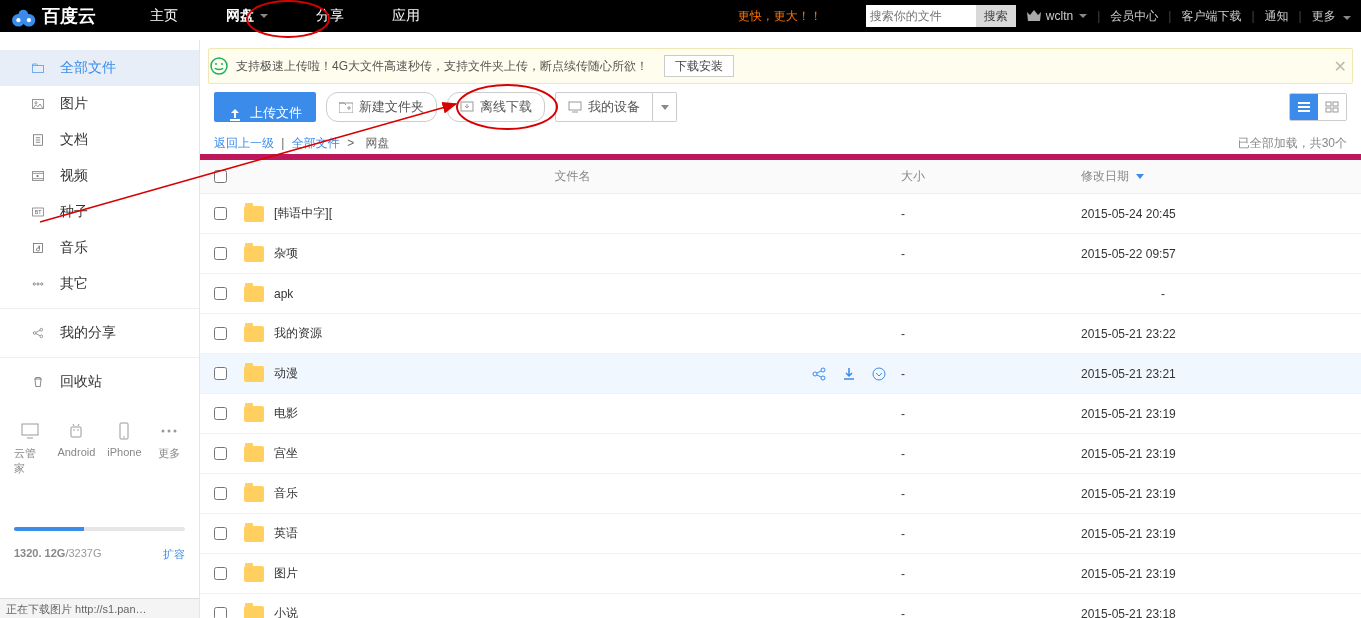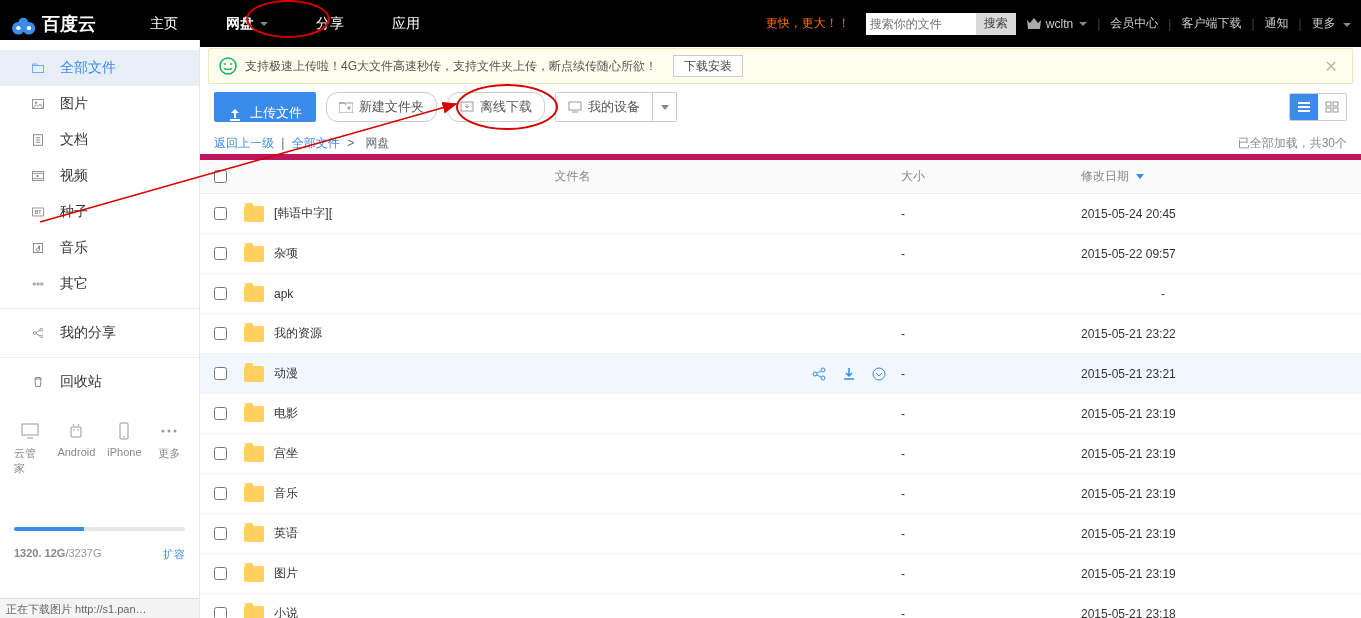--- a/index.html
+++ b/index.html
@@ -1,31 +1,31 @@
 <!DOCTYPE html>
 <html><head>
 <meta charset="utf-8">
 <style>
   * { box-sizing: border-box; margin: 0; padding: 0; }
   body { font-family: "Microsoft YaHei", Arial, sans-serif; font-size: 12px; color: #333; background: #fff; width: 1361px; height: 618px; overflow: hidden; position: relative; }
   a { text-decoration: none; color: inherit; }
   
-  .topbar { height: 47px; background: #000; color: #fff; display: flex; align-items: center; padding: 0 10px; font-size: 14px; }
+  .topbar { height: 32px; background: #000; color: #fff; display: flex; align-items: center; padding: 0 10px; font-size: 14px; }
   .logo { display: flex; align-items: center; margin-right: 30px; }
   .logo-svg { width: 28px; height: 24px; flex-shrink: 0; }
   .logo-text { font-size: 18px; font-weight: bold; margin-left: 4px; }
   .topnav { display: flex; height: 100%; }
   .topnav-item { height: 100%; display: flex; align-items: center; padding: 0 24px; cursor: pointer; font-size: 14px; position: relative; }
   .topnav-item.active { font-weight: bold; }
   .topnav-caret { width: 0; height: 0; border-left: 4px solid transparent; border-right: 4px solid transparent; border-top: 4px solid #888; margin-left: 6px; }
   .topbar-spacer { flex: 1; }
   .topbar-right { display: flex; align-items: center; gap: 10px; font-size: 12px; color: #ccc; }
   .promo { color: #ff7200; font-size: 12px; margin-right: 6px; }
   .searchbox { display: flex; }
-  .searchbox input { height: 22px; width: 110px; font-size: 12px; padding: 0 4px; border: none; outline: none; background: #fff; color: #000; }
+  .searchbox input { height: 22px; width: 110px; font-size: 12px; padding: 0 4px; border: none; outline: none; background: #fff; color: #000; margin-left: 28px; }
   .searchbox button { height: 22px; padding: 0 8px; border: none; background: #d9d9d9; color: #444; cursor: pointer; font-size: 12px; }
   .user { display: flex; align-items: center; cursor: pointer; }
   .crown-icon { width: 16px; height: 14px; margin-right: 4px; }
   .link { cursor: pointer; }
   .sep { color: #444; }
   
   .sidebar { position: absolute; left: 0; top: 40px; bottom: 0; width: 200px; background: #fff; border-right: 1px solid #e6e6e6; padding-top: 10px; }
   .side-item { height: 36px; display: flex; align-items: center; padding-left: 26px; cursor: pointer; color: #333; font-size: 14px; gap: 16px; }
   .side-item.active { background: #e7eef8; color: #3b8bea; }
   .side-icon { width: 18px; height: 18px; flex-shrink:0; display:inline-flex; align-items:center; justify-content:center;padding-left:6px; }
@@ -35,21 +35,21 @@
   .plat .pi { width:22px; height:22px; margin-bottom:4px; display:flex; align-items:center; justify-content:center; }
   .storage { position: absolute; bottom: 56px; left: 14px; right: 14px; }
   .storage-bar { height: 4px; background: #e6e6e6; border-radius: 2px; overflow: hidden; margin-bottom: 6px; }
   .storage-fill { height: 100%; background: #3b8bea; width: 41%; }
   .storage-text { display: flex; justify-content: space-between; font-size: 11px; color: #888; margin-top: 16px; }
   .expand { color: #3b8bea; cursor: pointer; }
   .downloading-img { position: absolute; bottom: 0; left: 0; right: 0; height: 20px; line-height: 20px; padding: 0 6px; background: #f4f4f4; border-top: 1px solid #ddd; color: #666; font-size: 11px; white-space: nowrap; overflow: hidden; text-overflow: ellipsis; }
   
   .content { position: absolute; left: 200px; right: 0; top: 40px; bottom: 0; display: flex; flex-direction: column; }
   
-  .banner { display: flex; align-items: center; height: 36px; background: #fffeee; border: 1px solid #f0e8b4; margin: 8px; padding: 0 10px; color: #555; font-size: 12px; border-radius: 2px; }
+  .banner { display: flex; align-items: center; height: 36px; background: #fffeee; border: 1px solid #f0e8b4; margin: 8px; padding: 0 1px; color: #555; font-size: 12px; border-radius: 2px; }
   .smile-icon { width: 18px; height: 18px; margin-right: 8px; flex-shrink:0; }
   .banner-btn { margin-left: 16px; height: 22px; padding: 0 10px; border: 1px solid #ccc; background: #fff; color: #444; cursor: pointer; font-size: 12px; }
   .banner-close { margin-left: auto; color: #bba; font-size: 16px; cursor: pointer; padding: 0 4px; }
   
   .toolbar { display: flex; align-items: center; padding: 0 14px 10px 14px; }
   .primary-btn { display: flex; align-items: flex-end; height: 30px; background: #3b8bea; color: #fff; padding: 0 14px; border: none; cursor: pointer; font-size: 13px; gap: 8px; border-radius:2px; }
   .tool-btn { display: flex; align-items: center; height: 30px; background: #fff; border: 1px solid #ccc; padding: 0 12px; margin-left: 10px; cursor: pointer; color: #555; font-size: 13px; gap: 6px; border-radius:12px; }
   .tool-group { display:flex; margin-left:10px; }
   .tool-group .tool-btn { margin-left:0; border-radius: 2px 0 0 2px; }
   .tool-group .caret-btn { height:30px; width:24px; border:1px solid #ccc; border-left:none; background:#fff; cursor:pointer; border-radius:0 2px 2px 0; display:flex; align-items:center; justify-content:center;}

